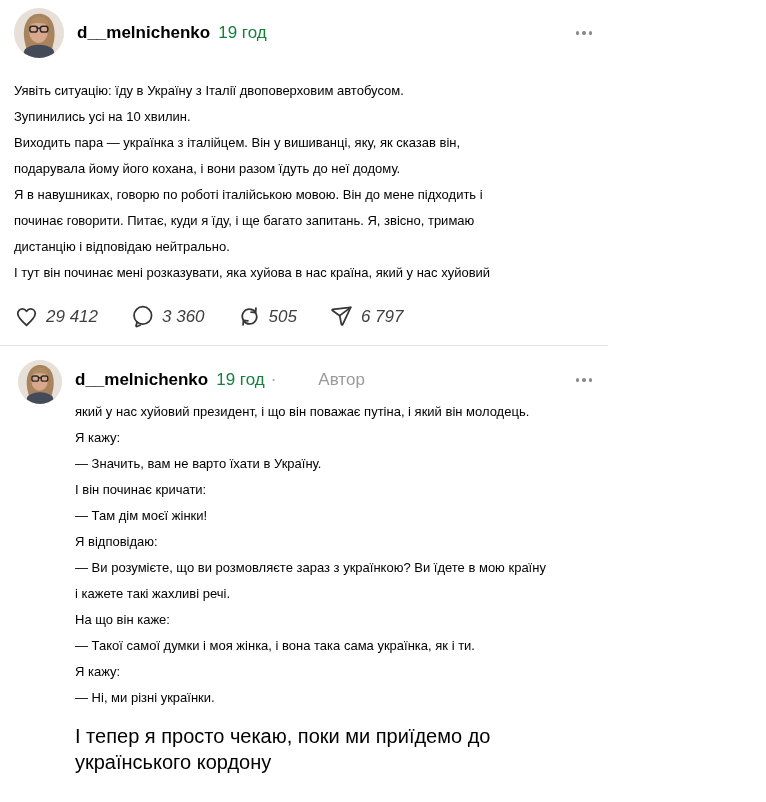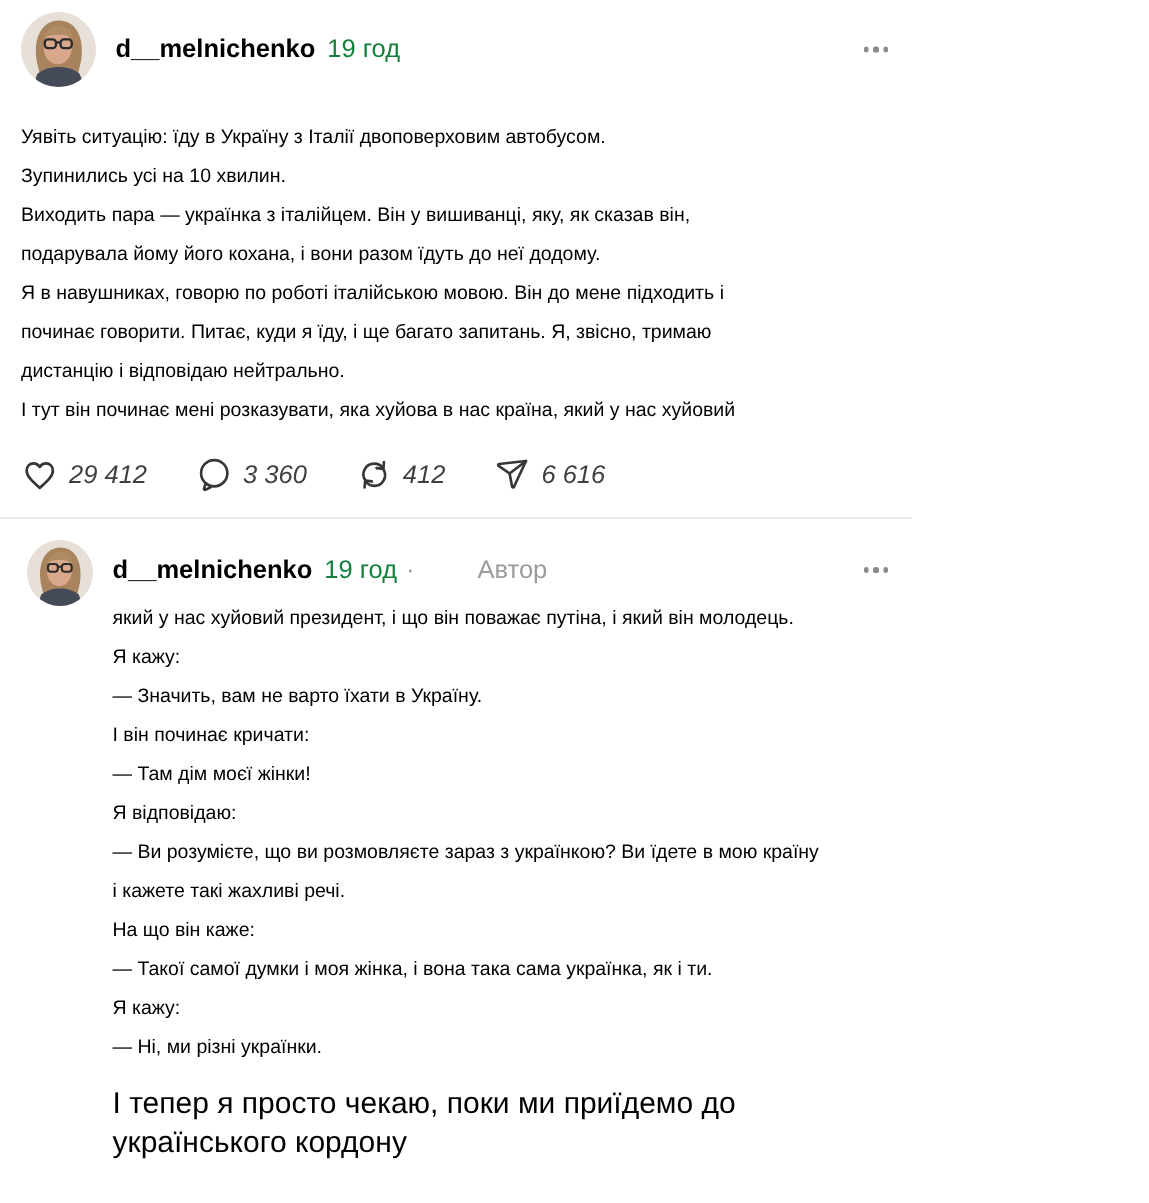--- a/index.html
+++ b/index.html
@@ -116,27 +116,27 @@
       <span class="ebtn">
         <svg width="25" height="25" viewBox="0 0 24 24">
             <use href="#ic-comment"></use>
           </svg>
         <span class="ecount">3 360</span>
       </span>
       <span class="ebtn">
         <svg width="25" height="25" viewBox="0 0 24 24">
             <use href="#ic-repost"></use>
           </svg>
-        <span class="ecount">412</span>
+        <span class="ecount">505</span>
       </span>
       <span class="ebtn">
         <svg width="25" height="25" viewBox="0 0 24 24">
             <use href="#ic-share"></use>
           </svg>
-        <span class="ecount">6 616</span>
+        <span class="ecount">6 797</span>
       </span>
     </div>
   </div>
 
   <div class="post-reply">
     <span class="avatar small" style="margin-top:2px;">
       <svg viewBox="0 0 48 48">
           <use href="#ic-avatar"></use>
         </svg>
     </span>

